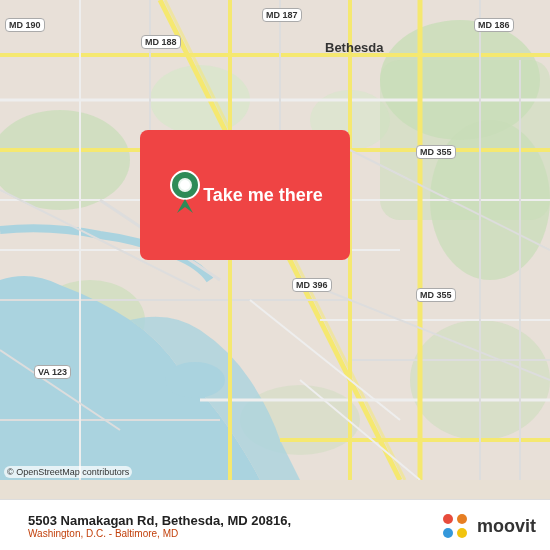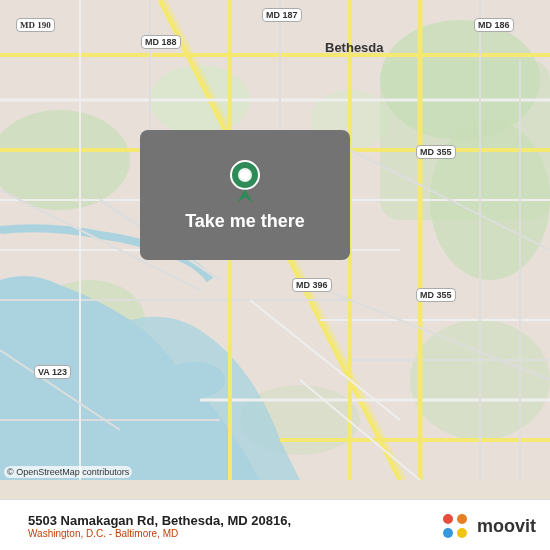--- a/index.html
+++ b/index.html
@@ -27,24 +27,24 @@
       overflow: hidden;
     }
 
     
     #cta-overlay {
       position: absolute;
       top: 130px;
       left: 140px;
       width: 210px;
       height: 130px;
-      background-color: #737373;
+      background-color: #ef4444;
       border-radius: 8px;
       display: flex;
-      flex-direction: column;
+      flex-direction: row;
       align-items: center;
       justify-content: center;
       cursor: pointer;
       z-index: 10;
     }
 
     #cta-overlay .pin-icon {
       width: 36px;
       height: 44px;
       margin-bottom: 8px;
@@ -183,21 +183,21 @@
       <line x1="300" y1="280" x2="550" y2="380" stroke="#ddd" stroke-width="2"></line>
       <line x1="250" y1="300" x2="400" y2="420" stroke="#eee" stroke-width="2"></line>
       <line x1="350" y1="150" x2="550" y2="250" stroke="#ddd" stroke-width="2"></line>
       <line x1="0" y1="350" x2="120" y2="430" stroke="#ddd" stroke-width="2"></line>
       <line x1="300" y1="380" x2="420" y2="480" stroke="#eee" stroke-width="2"></line>
 
       <text x="325" y="52" font-size="13" font-weight="bold" fill="#333" font-family="Arial">Bethesda</text>
     </svg>
 
     <div class="route-badge" style="top:8px;left:262px;">MD 187</div>
-    <div class="route-badge" style="top:18px;left:16px;font-family:Liberation Serif, serif;">MD 190</div>
+    <div class="route-badge" style="top:18px;left:5px;">MD 190</div>
     <div class="route-badge" style="top:35px;left:105px;margin-left:36px;">MD 188</div>
     <div class="route-badge" style="top:18px;left:474px;">MD 186</div>
     <div class="route-badge" style="top:145px;left:416px;">MD 355</div>
     <div class="route-badge" style="top:288px;left:416px;">MD 355</div>
     <div class="route-badge" style="top:142px;left:236px;">MD 6</div>
     <div class="route-badge" style="top:278px;left:292px;">MD 396</div>
     <div class="route-badge" style="top:365px;left:34px;">VA 123</div>
 
     <div id="cta-overlay">
 

